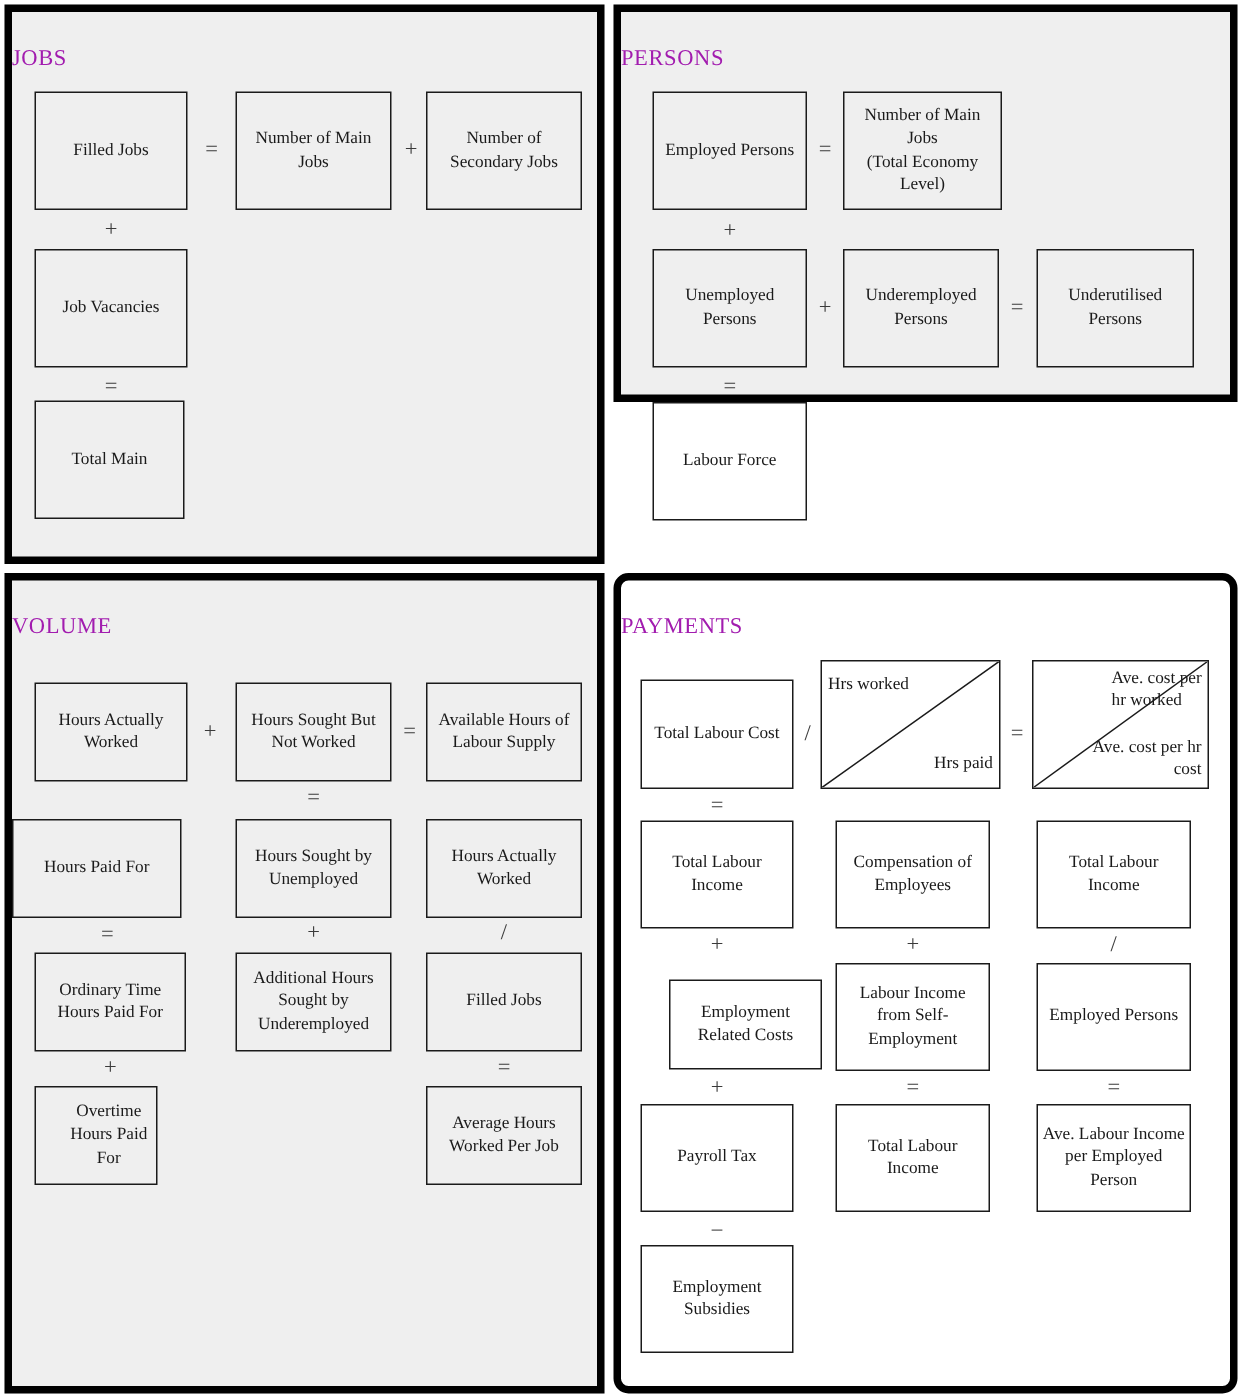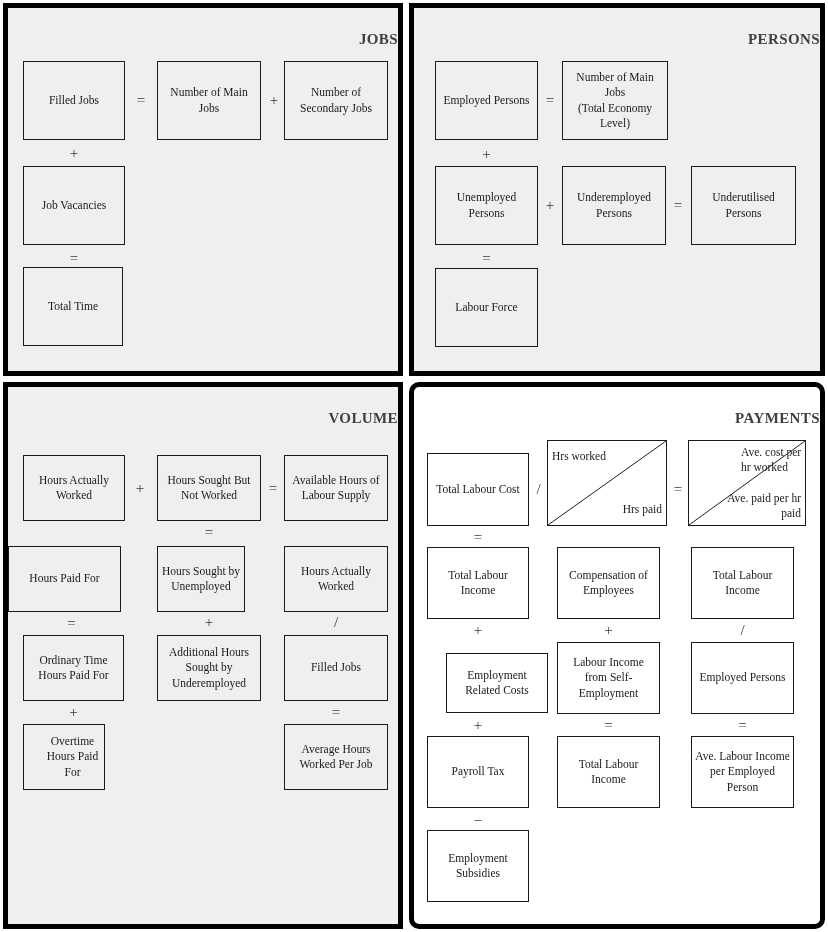--- a/index.html
+++ b/index.html
@@ -20,33 +20,33 @@
   
   .quad {
     position: absolute;
     box-sizing: border-box;
     border: 5px solid #000000;
   }
   .quad.gray { background: #efefef; }
   .quad.white { background: #ffffff; border-radius: 10px; }
 
   #quad-jobs     { left: 3px;   top: 3px;   width: 400px; height: 373px; }
-  #quad-persons  { left: 409px; top: 3px;   width: 416px; height: 373px; }
+  #quad-persons  { left: 409px; top: 3px;   width: 416px; height: 265px; }
   #quad-volume   { left: 3px;   top: 382px; width: 400px; height: 547px; }
   #quad-payments { left: 409px; top: 382px; width: 416px; height: 547px; }
 
   .quad-title {
     position: absolute;
     left: 0;
     width: 100%;
-    text-align: right;
-    font-weight: bold;
+    text-align: left;
+    font-weight: normal;
     font-size: 15px;
     letter-spacing: 0.4px;
-    color: #404040;
+    color: #a21caf;
   }
   #quad-jobs .quad-title,
   #quad-persons .quad-title { top: 23px; }
   #quad-volume .quad-title,
   #quad-payments .quad-title { top: 23px; }
 
   
   .box {
     position: absolute;
     box-sizing: border-box;
@@ -111,21 +111,21 @@
     <div class="box" style="left:15px; top:53px; width:102px; height:79px;">Filled Jobs</div>
     <div class="op" style="left:122px; top:85px; width:22px;">=</div>
     <div class="box" style="left:149px; top:53px; width:104px; height:79px;">Number of Main Jobs</div>
     <div class="op" style="left:256px; top:85px; width:20px;">+</div>
     <div class="box" style="left:276px; top:53px; width:104px; height:79px;">Number of Secondary Jobs</div>
 
     <div class="op" style="left:15px; top:138px; width:102px;">+</div>
     <div class="box" style="left:15px; top:158px; width:102px; height:79px;">Job Vacancies</div>
 
     <div class="op" style="left:15px; top:243px; width:102px;">=</div>
-    <div class="box" style="left:15px; top:259px; width:100px; height:79px;">Total Time</div>
+    <div class="box" style="left:15px; top:259px; width:100px; height:79px;">Total Main</div>
   </div>
 
   <div class="quad gray" id="quad-persons">
     <div class="quad-title">PERSONS</div>
 
     <div class="box" style="left:21px; top:53px; width:103px; height:79px;">Employed Persons</div>
     <div class="op" style="left:125px; top:85px; width:22px;">=</div>
     <div class="box" style="left:148px; top:53px; width:106px; height:79px; white-space:pre-line;">Number of Main Jobs
 (Total Economy Level)</div>
 
@@ -145,21 +145,21 @@
 
     <div class="box" style="left:15px; top:68px; width:102px; height:66px;">Hours Actually Worked</div>
     <div class="op" style="left:121px; top:94px; width:22px;">+</div>
     <div class="box" style="left:149px; top:68px; width:104px; height:66px;">Hours Sought But Not Worked</div>
     <div class="op" style="left:255px; top:94px; width:20px;">=</div>
     <div class="box" style="left:276px; top:68px; width:104px; height:66px;">Available Hours of Labour Supply</div>
 
     <div class="op" style="left:149px; top:138px; width:104px;">=</div>
 
     <div class="box" style="left:0; top:159px; width:113px; height:66px;">Hours Paid For</div>
-    <div class="box" style="left:149px; top:159px; width:88px; height:66px;">Hours Sought by Unemployed</div>
+    <div class="box" style="left:149px; top:159px; width:104px; height:66px;">Hours Sought by Unemployed</div>
     <div class="box" style="left:276px; top:159px; width:104px; height:66px;">Hours Actually Worked</div>
 
     <div class="op" style="left:15px; top:229px; width:97px;">=</div>
     <div class="op" style="left:149px; top:228px; width:104px;">+</div>
     <div class="op" style="left:276px; top:228px; width:104px;">/</div>
 
     <div class="box" style="left:15px; top:248px; width:101px; height:66px;">Ordinary Time Hours Paid For</div>
     <div class="box" style="left:149px; top:248px; width:104px; height:66px;">Additional Hours Sought by Underemployed</div>
     <div class="box" style="left:276px; top:248px; width:104px; height:66px;">Filled Jobs</div>
 
@@ -184,21 +184,21 @@
       <span class="lbl br">Hrs paid</span>
     </div>
 
     <div class="op" style="left:254px; top:95px; width:20px;">=</div>
 
     <div class="splitbox" style="left:274px; top:53px; width:118px; height:86px;">
       <svg class="diag" viewBox="0 0 118 86" preserveAspectRatio="none">
         <line x1="0" y1="86" x2="118" y2="0" stroke="#1a1a1a" stroke-width="1"></line>
       </svg>
       <span class="lbl tl2" style="max-width:72px;">Ave. cost per hr worked</span>
-      <span class="lbl br2" style="max-width:76px;">Ave. paid per hr paid</span>
+      <span class="lbl br2" style="max-width:76px;">Ave. cost per hr cost</span>
     </div>
 
     <div class="op" style="left:13px; top:143px; width:102px;">=</div>
 
     <div class="box" style="left:13px; top:160px; width:102px; height:72px;">Total Labour Income</div>
     <div class="box" style="left:143px; top:160px; width:103px; height:72px;">Compensation of Employees</div>
     <div class="box" style="left:277px; top:160px; width:103px; height:72px;">Total Labour Income</div>
 
     <div class="op" style="left:13px; top:236px; width:102px;">+</div>
     <div class="op" style="left:143px; top:236px; width:103px;">+</div>

